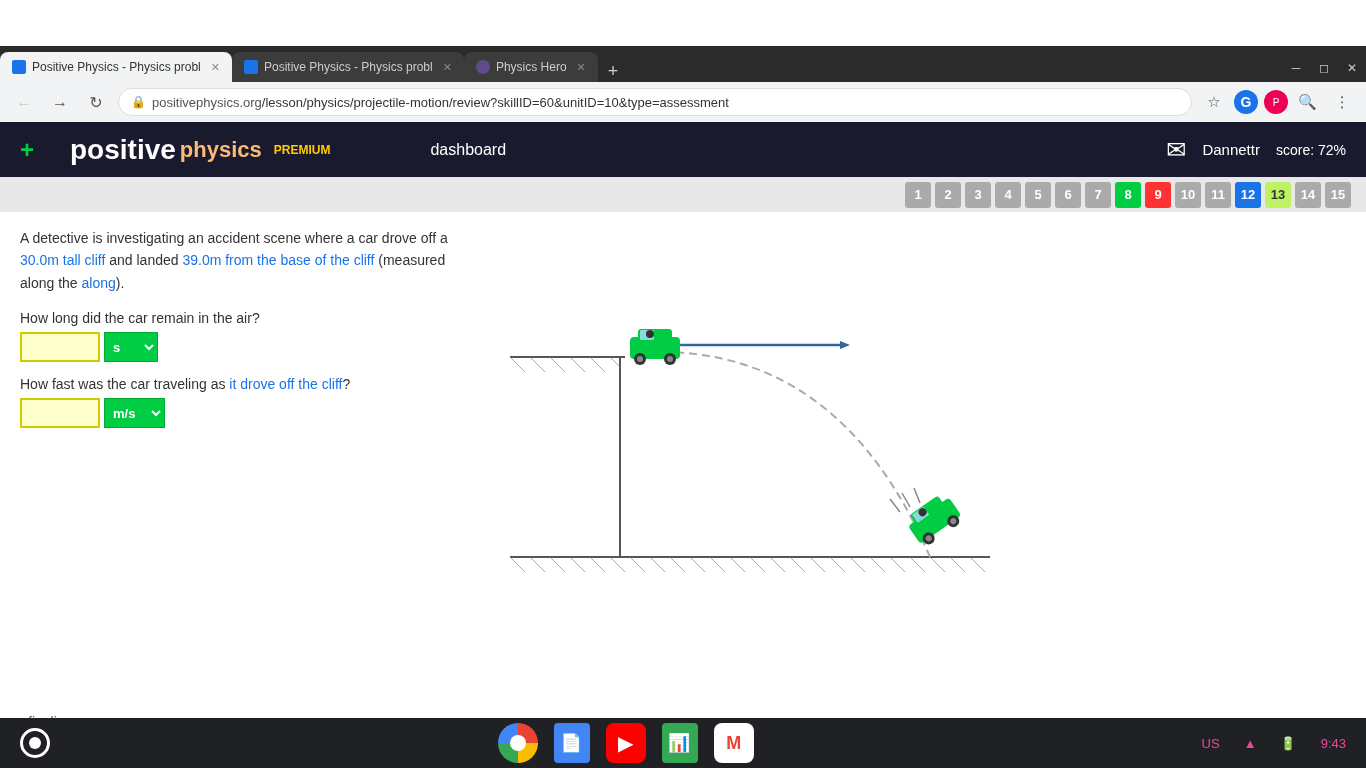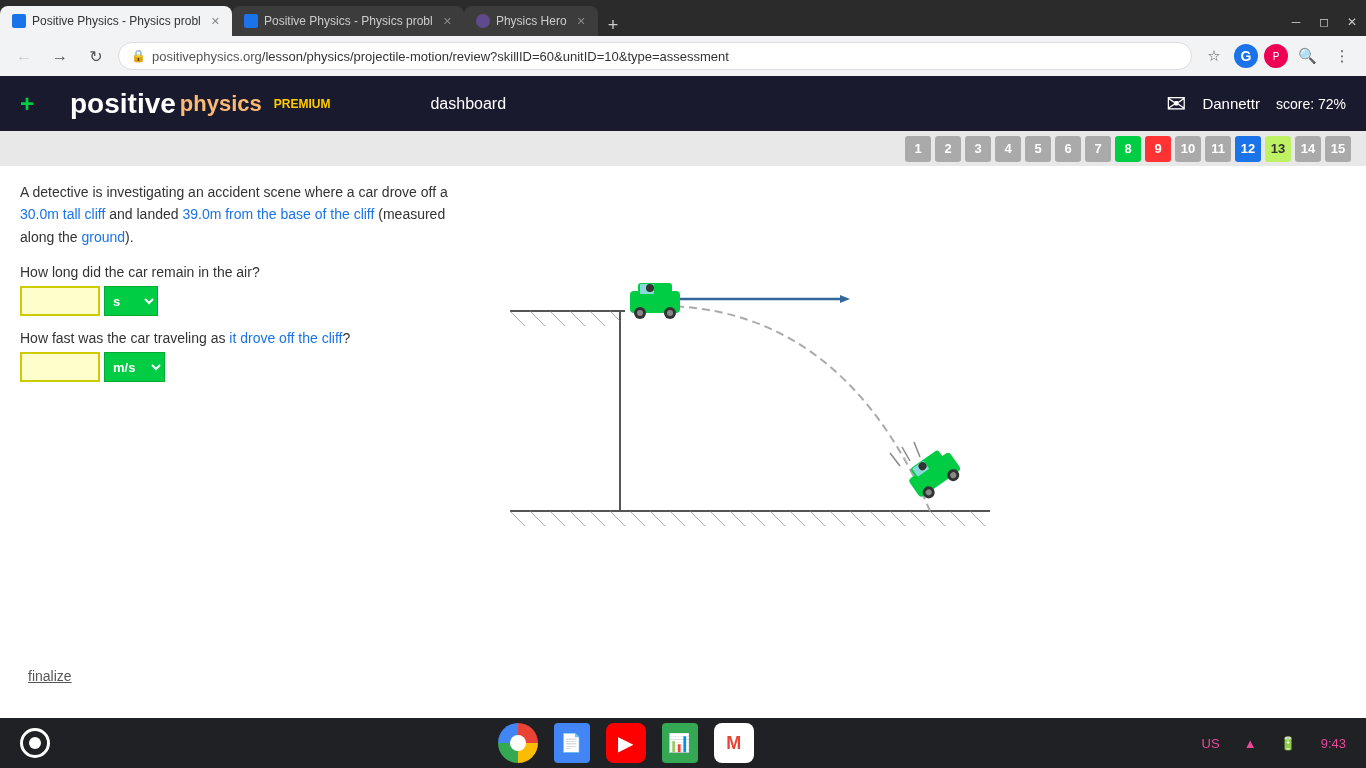--- a/index.html
+++ b/index.html
@@ -1,20 +1,20 @@
 <!DOCTYPE html>
 <html><head>
   <meta charset="utf-8">
   <style>
     * { margin: 0; padding: 0; box-sizing: border-box; }
     body { font-family: Arial, sans-serif; background: #fff; width: 1366px; height: 768px; overflow: hidden; }
 
     
     .browser-chrome { background: #3c3c3c; }
-    .tab-bar { display: flex; align-items: flex-end; height: 36px; background: #2b2b2b; padding: 0 0; }
+    .tab-bar { display: flex; align-items: flex-end; height: 36px; background: #2b2b2b; padding: 0 0; margin-top: 46px; }
     .tab { display: flex; align-items: center; height: 30px; padding: 0 12px; border-radius: 8px 8px 0 0; font-size: 12px; max-width: 240px; gap: 6px; cursor: pointer; }
     .tab.active { background: #f1f3f4; color: #333; }
     .tab.inactive { background: #3c3c3c; color: #ccc; }
     .tab-favicon { width: 14px; height: 14px; border-radius: 2px; }
     .tab-favicon-blue { background: #1a73e8; }
     .tab-favicon-shield { background: #5f4b8b; border-radius: 50%; }
     .tab-close { margin-left: 4px; font-size: 11px; color: #888; }
     .tab-add { color: #ccc; padding: 0 10px; font-size: 18px; cursor: pointer; }
     .window-controls { margin-left: auto; display: flex; align-items: center; gap: 0; }
     .win-btn { color: #ccc; width: 28px; height: 28px; display: flex; align-items: center; justify-content: center; font-size: 12px; }
@@ -174,21 +174,21 @@
     </div>
   <div class="q-num default">
       <span>15</span>
     </div>
 </div>
 
 <div style="display:flex; padding: 15px 20px 0 20px; height: 490px;">
 
   <div style="flex: 0 0 430px;">
     <p class="problem-text">
-      <span>A detective is investigating an accident scene where a car drove off a </span><span style="color:#1a73e8;">30.0m tall cliff</span><span> and landed </span><span style="color:#1a73e8;">39.0m from the base of the cliff</span><span> (measured along the </span><span style="color:#1a73e8;">ground</span><span>).</span>
+      <span>A detective is investigating an accident scene where a car drove off a </span><span style="color:#1a73e8;">30.0m tall cliff</span><span> and landed </span><span style="color:#1a73e8;">39.0m from the base of the cliff</span><span> (measured along the </span><span style="color:#1a73e8;">along</span><span>).</span>
     </p>
 
     <div class="question-row">
       <p class="question-label">
         <span>How long did the car remain in the air?</span>
       </p>
       <div class="input-row">
         <input type="text" class="answer-input" style="background: rgb(255, 255, 204); border: 2px solid rgb(204, 204, 0); width: 80px; height: 30px;" value="">
         <select class="unit-select">
           <option>s</option>

